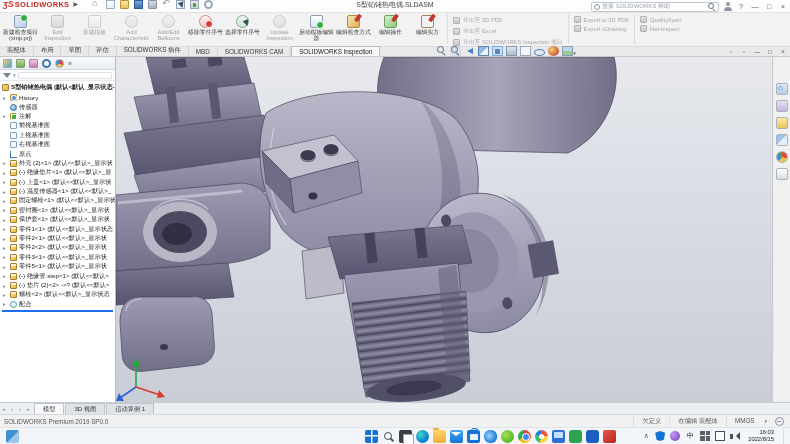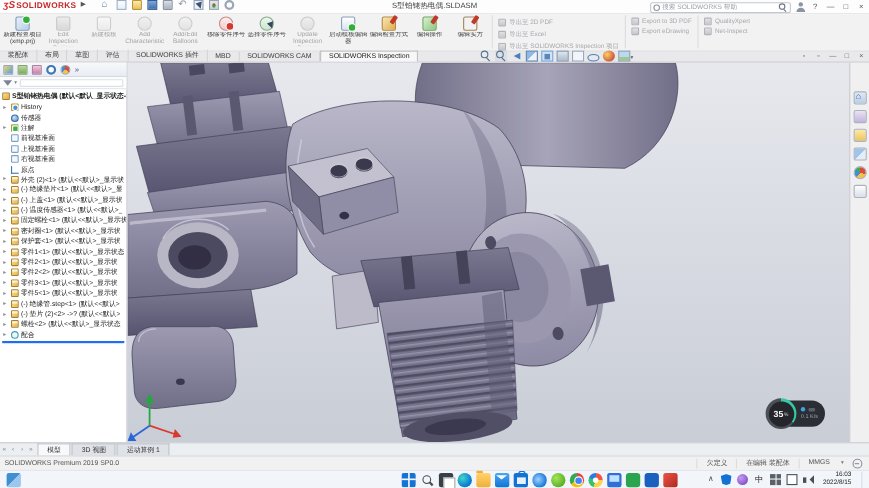--- a/index.html
+++ b/index.html
@@ -620,35 +620,20 @@
     <g>
       <line x1="20" y1="330" x2="20" y2="306" stroke="#1faa3c" stroke-width="1.6"></line>
       <polygon points="20,301 16,309 24,309" fill="#1faa3c"></polygon>
       <line x1="20" y1="330" x2="44" y2="338" stroke="#d93a2e" stroke-width="1.6"></line>
       <polygon points="49,340 41,341 43,333" fill="#d93a2e"></polygon>
       <line x1="20" y1="330" x2="4" y2="341" stroke="#2a66d9" stroke-width="1.6"></line>
       <polygon points="0,344 8,344 3,336" fill="#2a66d9"></polygon>
     </g>
   </svg>
   
-  <div id="overlay-pill">
-    <div id="ov-circle">
-      <div id="ov-inner">
-        <span>35</span>
-        <span class="unit">%</span>
-      </div>
-    </div>
-    <div id="ov-body">
-      <div class="ov-row1">
-        <span class="ov-dot"></span>
-        <span class="ov-bar"></span>
-      </div>
-      <span class="ov-stat">0.1 K/s</span>
-    </div>
-  </div>
 </div>
 
 <div id="taskpane" class="abs">
   <span class="tp tp-home"></span>
     <span class="tp tp-design-library"></span>
     <span class="tp tp-file-explorer"></span>
     <span class="tp tp-view-palette"></span>
     <span class="tp tp-appearances"></span>
     <span class="tp tp-custom-properties"></span>
 </div>

